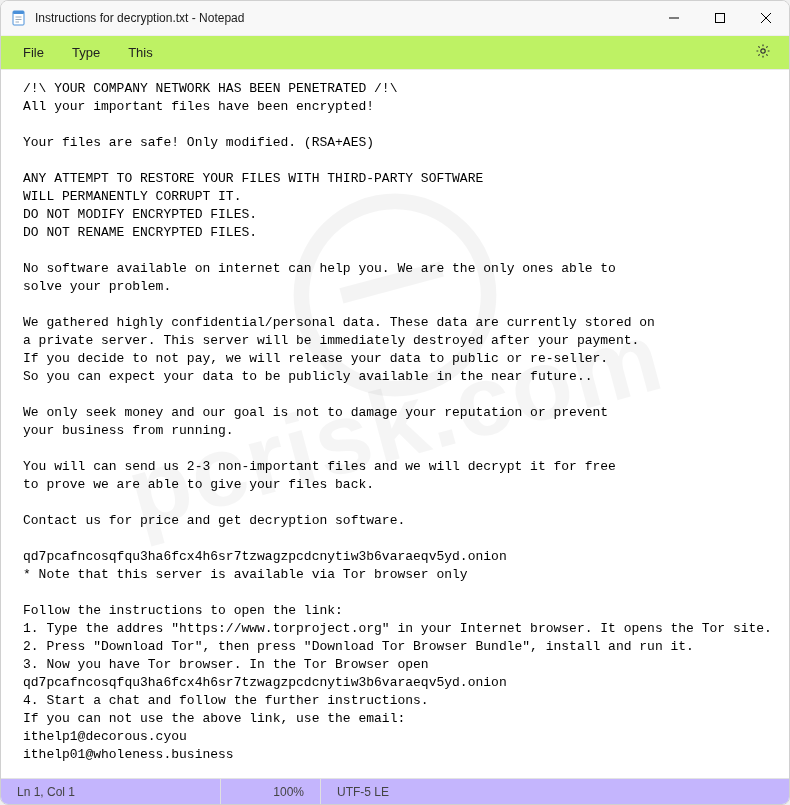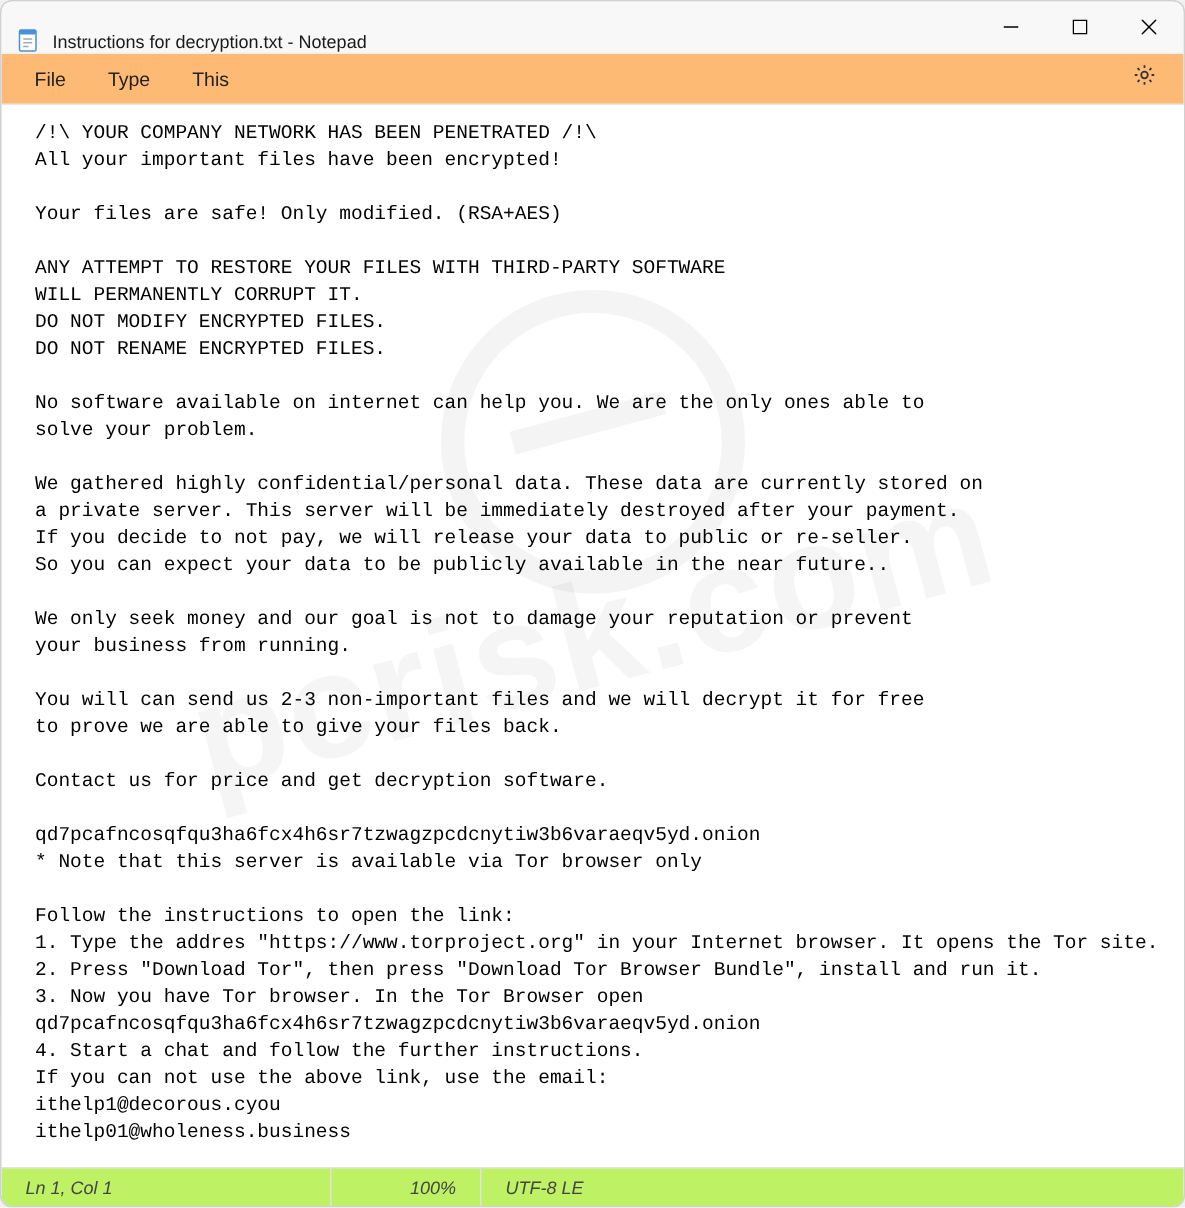--- a/index.html
+++ b/index.html
@@ -22,21 +22,21 @@
       border-radius: 8px;
       display: flex;
       flex-direction: column;
       position: relative;
       overflow: hidden;
     }
     .titlebar {
       height: 35px;
       background: #f8f8f8;
       display: flex;
-      align-items: flex-end;
+      align-items: center;
       padding: 0 0 0 10px;
       border-bottom: 1px solid #eee;
     }
     .app-icon {
       width: 16px;
       height: 16px;
       margin-right: 8px;
       display: inline-flex;
       align-items: center;
       justify-content: center;
@@ -56,21 +56,21 @@
       display: flex;
       align-items: center;
       justify-content: center;
       cursor: pointer;
     }
     .menubar {
       height: 34px;
       display: flex;
       align-items: center;
       padding: 0 8px;
-      background: #fdba74;
+      background: #bef264;
       border-bottom: 1px solid #e8e8e8;
     }
     .menu-item {
       font-size: 13px;
       color: #222;
       padding: 6px 14px;
       cursor: pointer;
       border-radius: 4px;
     }
     .menubar-spacer { flex: 1; }
@@ -90,27 +90,26 @@
     .editor-content {
       font-family: Consolas, "Courier New", monospace;
       font-size: 13px;
       line-height: 18px;
       color: #000;
       white-space: pre-wrap;
       padding: 10px 14px 10px 22px;
     }
     .statusbar {
       height: 26px;
-      background: #bef264;
+      background: #c4b5fd;
       border-top: 1px solid #e3e3e3;
       display: flex;
       align-items: stretch;
       font-size: 12px;
       color: #444;
-      font-style: italic;
     }
     .status-cell {
       padding: 0 16px;
       display: flex;
       align-items: center;
       border-right: 1px solid #e0e0e0;
     }
     .status-cell.first { flex: 0 0 220px; }
     .status-cell.zoom { flex: 0 0 100px; justify-content: flex-end; }
     .status-cell:last-child { border-right: none; }
@@ -235,15 +234,15 @@
 ithelp1@decorous.cyou
 ithelp01@wholeness.business
 
 * To contact us, create a new free email account on the site: protonmail.com
 IF YOU DON'T CONTACT US WITHIN 72 HOURS, PRICE WILL BE HIGHER.</div>
   </div>
 
   <div class="statusbar">
     <div class="status-cell first">Ln 1, Col 1</div>
     <div class="status-cell zoom">100%</div>
-    <div class="status-cell status-flex">UTF-8 LE</div>
+    <div class="status-cell status-flex">UTF-5 LE</div>
   </div>
 </div>
 
 </body></html>

